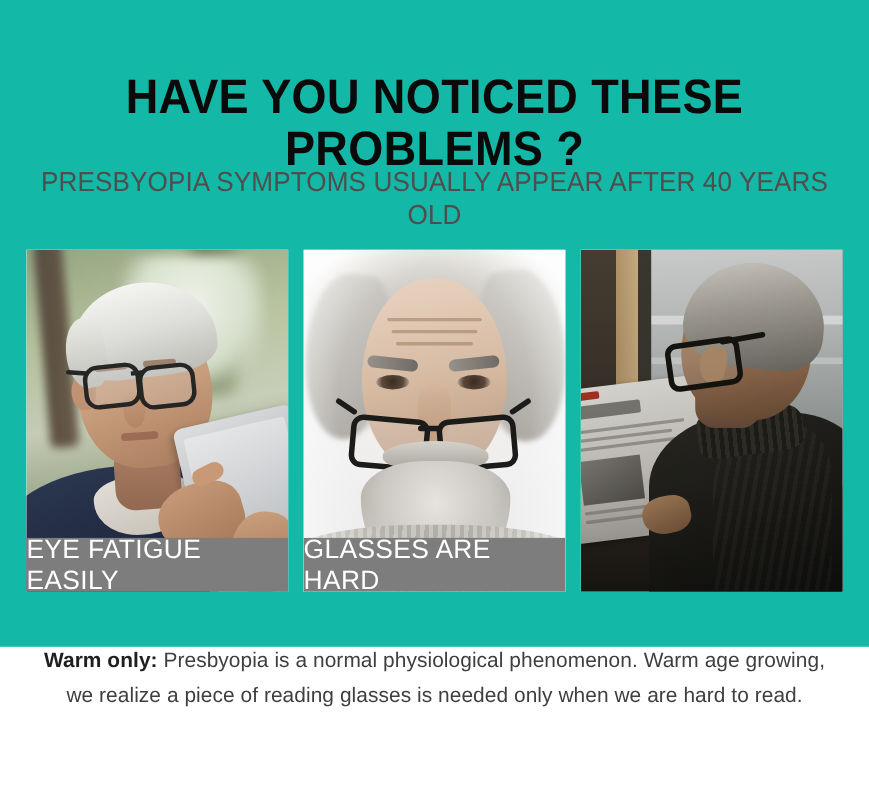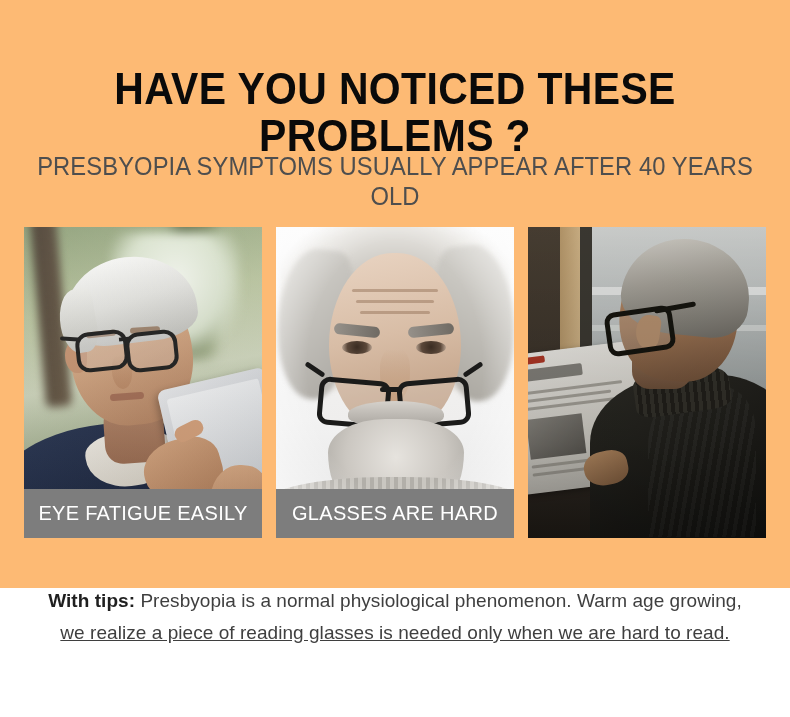--- a/index.html
+++ b/index.html
@@ -11,21 +11,21 @@
     width: 790px;
     height: 717px;
     overflow: hidden;
     font-family: "Liberation Sans", "DejaVu Sans", sans-serif;
     -webkit-font-smoothing: antialiased;
   }
   .page {
     position: relative;
     width: 790px;
     height: 588px;
-    background: #fdba74;
+    background: #14b8a6;
   }
 
   
   .headline {
     position: absolute;
     left: 0;
     top: 36px;
     width: 790px;
     text-align: center;
     color: #0a0a0a;
@@ -83,21 +83,21 @@
     position: absolute;
     left: 0;
     bottom: 0;
     width: 238px;
     height: 49px;
     background: #7d7d7d;
     color: #ffffff;
     display: flex;
     align-items: center;
     justify-content: center;
-    font-size: 20px;
+    font-size: 24px;
     font-weight: 400;
     letter-spacing: 0.3px;
     z-index: 5;
   }
 
   
   .ph1 { background: linear-gradient(170deg,#8fa07a 0%,#b9c49f 26%,#cfd6bd 48%,#9aa886 72%,#6d7a5a 100%); }
   .ph1 .tree-a {
     position: absolute; left: 14px; top: -10px; width: 26px; height: 190px;
     background: linear-gradient(100deg,#4b4034,#6d5e4a);
@@ -432,21 +432,20 @@
     font-size: 19px;
     line-height: 32px;
     letter-spacing: 0.05px;
   }
   .tips .lead {
     font-weight: 700;
     color: #1f1f1f;
   }
   .tips .line2 {
     display: block;
-    text-decoration: underline;
   }
 </style>
 </head>
 <body>
 
 <div class="page">
 
   <h1 class="headline">
     <span>HAVE YOU NOTICED THESE</span>
     <span class="l2">PROBLEMS ?</span>
@@ -549,17 +548,17 @@
         <div class="gl"></div>
         <div class="gl-temple"></div>
         <div class="hand"></div>
         <div class="dark"></div>
       </div>
     </div>
 
   </div>
 
   <div class="tips">
-    <span class="lead">With tips:</span><span> Presbyopia is a normal physiological phenomenon. Warm  age growing,</span>
+    <span class="lead">Warm only:</span><span> Presbyopia is a normal physiological phenomenon. Warm  age growing,</span>
     <span class="line2">we realize a  piece of reading glasses is needed only when we are hard to read.</span>
   </div>
 
 </div>
 
 </body></html>

